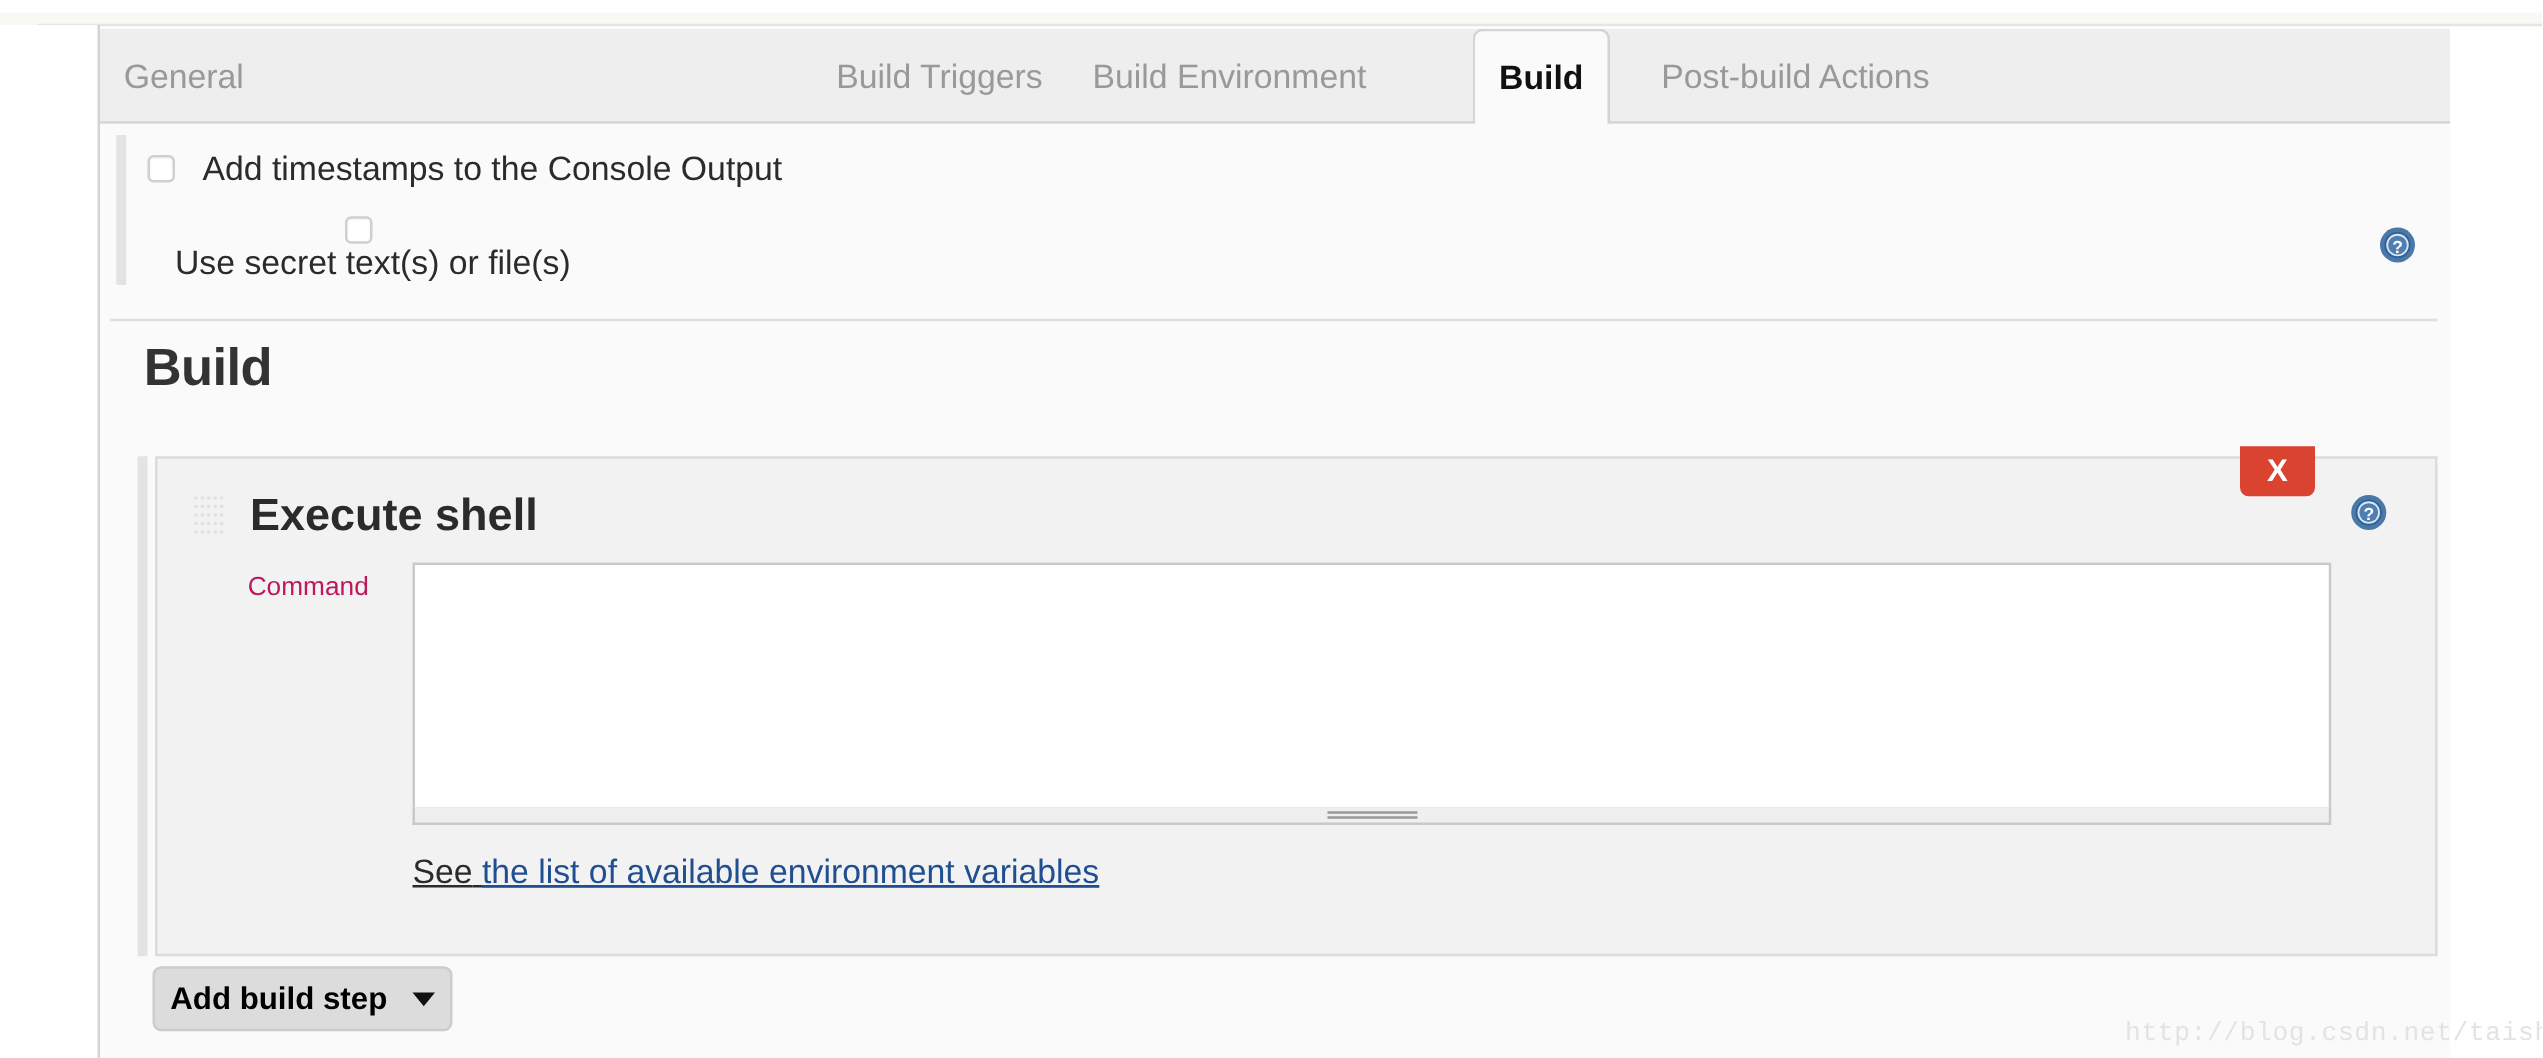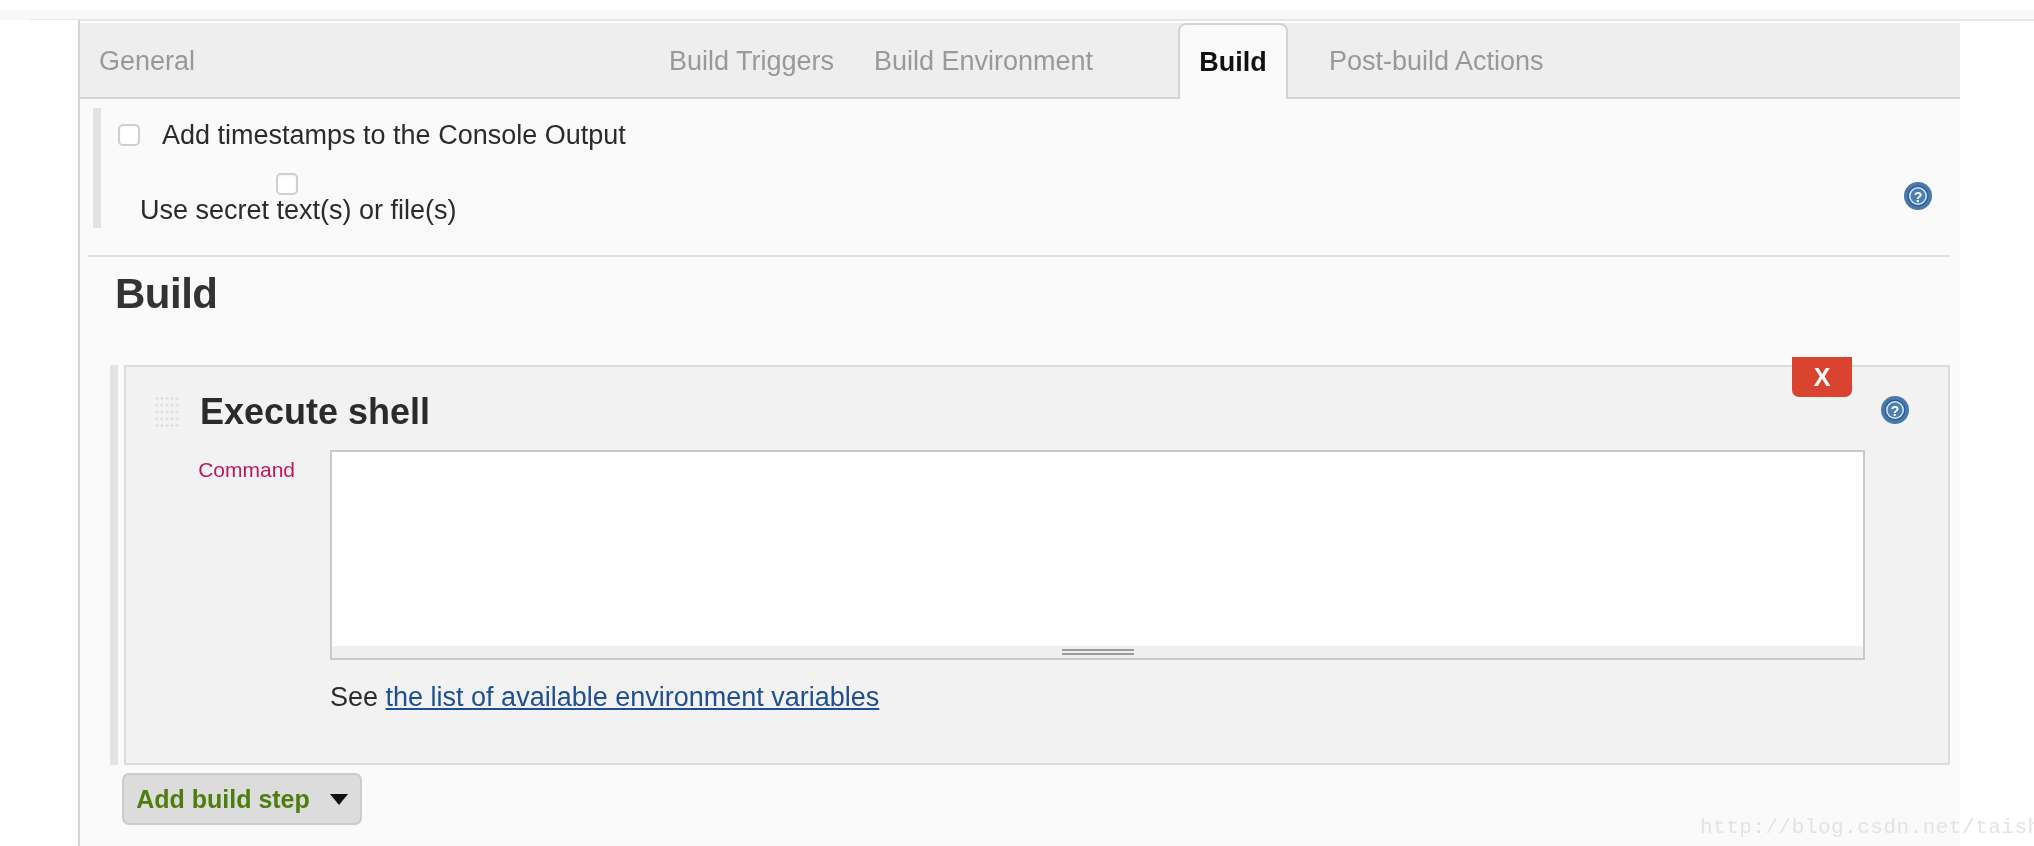--- a/index.html
+++ b/index.html
@@ -243,20 +243,21 @@
     border-bottom: 2px solid #9a9a9a;
   }
 
   
   .env-line {
     position: absolute;
     left: 330px; top: 672px;
     font-size: 27px;
     color: #2b2b2b;
     white-space: nowrap;
+    text-decoration: underline;
   }
   .env-link {
     color: #1f4f91;
     text-decoration: underline;
     cursor: pointer;
   }
 
   
   .add-step-btn {
     position: absolute;
@@ -267,21 +268,21 @@
     border-radius: 7px;
     cursor: pointer;
     display: flex;
     align-items: center;
     justify-content: center;
     padding: 0;
   }
   .add-step-label {
     font-size: 25px;
     font-weight: bold;
-    color: #4d7c0f;
+    color: #000000;
     font-family: "Liberation Sans", sans-serif;
   }
   .caret {
     margin-left: 20px;
     width: 0; height: 0;
     border-left: 9px solid transparent;
     border-right: 9px solid transparent;
     border-top: 11px solid #111111;
   }
 

